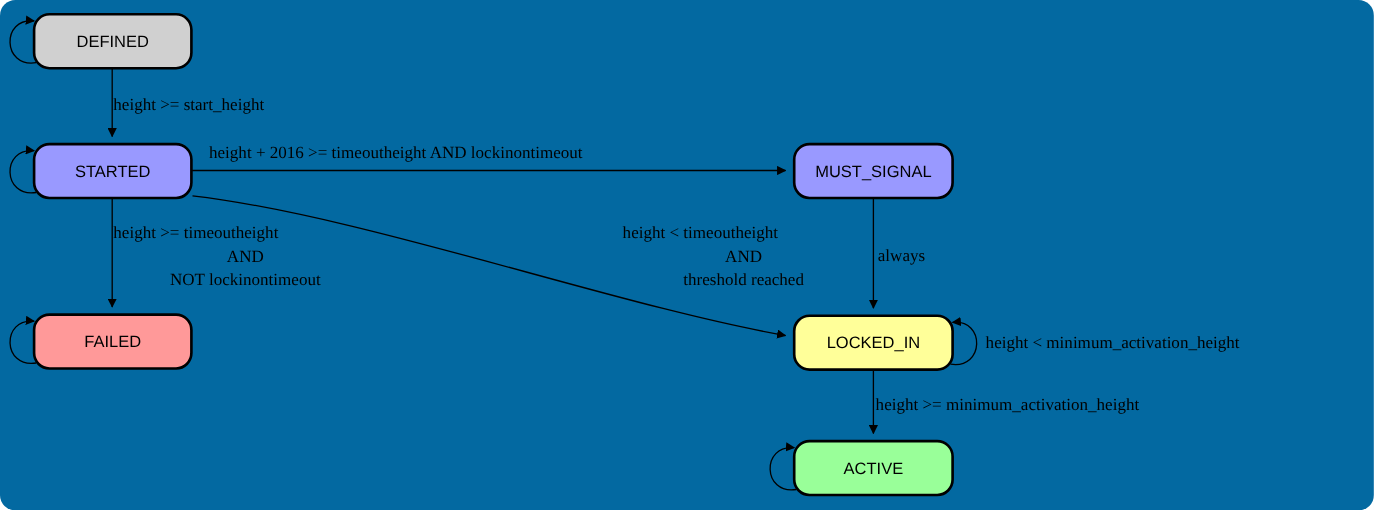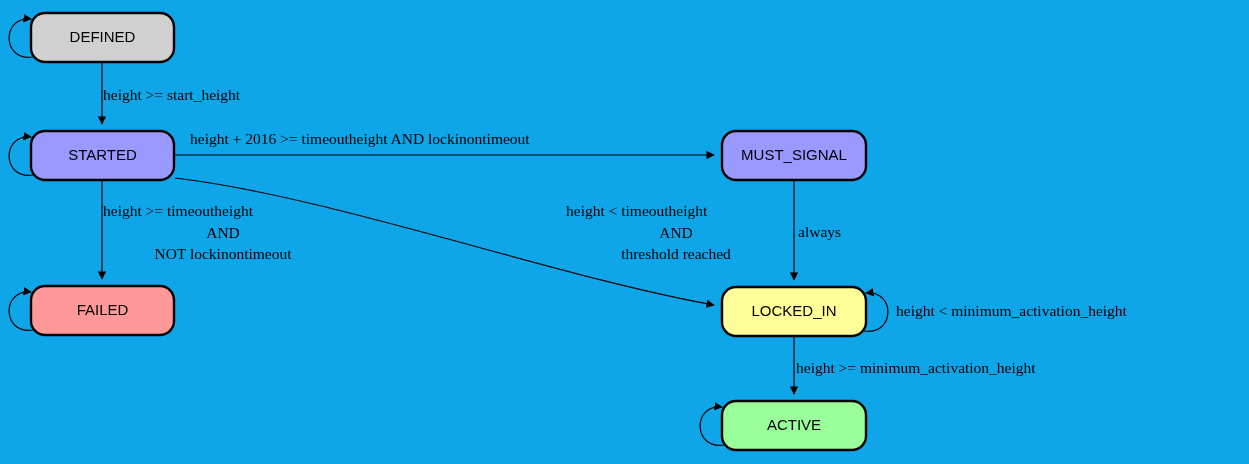--- a/index.html
+++ b/index.html
@@ -4,23 +4,24 @@
 <style>
   html, body {
     margin: 0;
     padding: 0;
     background: #ffffff;
   }
   #diagram-root {
     position: relative;
     width: 1249px;
     height: 464px;
-    background: #0ea5e9;
+    background: #0369a1;
     font-family: "Liberation Serif", serif;
     overflow: hidden;
+    border-radius: 14px;
   }
   svg.layer {
     position: absolute;
     left: 0;
     top: 0;
     width: 1249px;
     height: 464px;
   }
   .state-label {
     font-family: "Liberation Sans", sans-serif;

